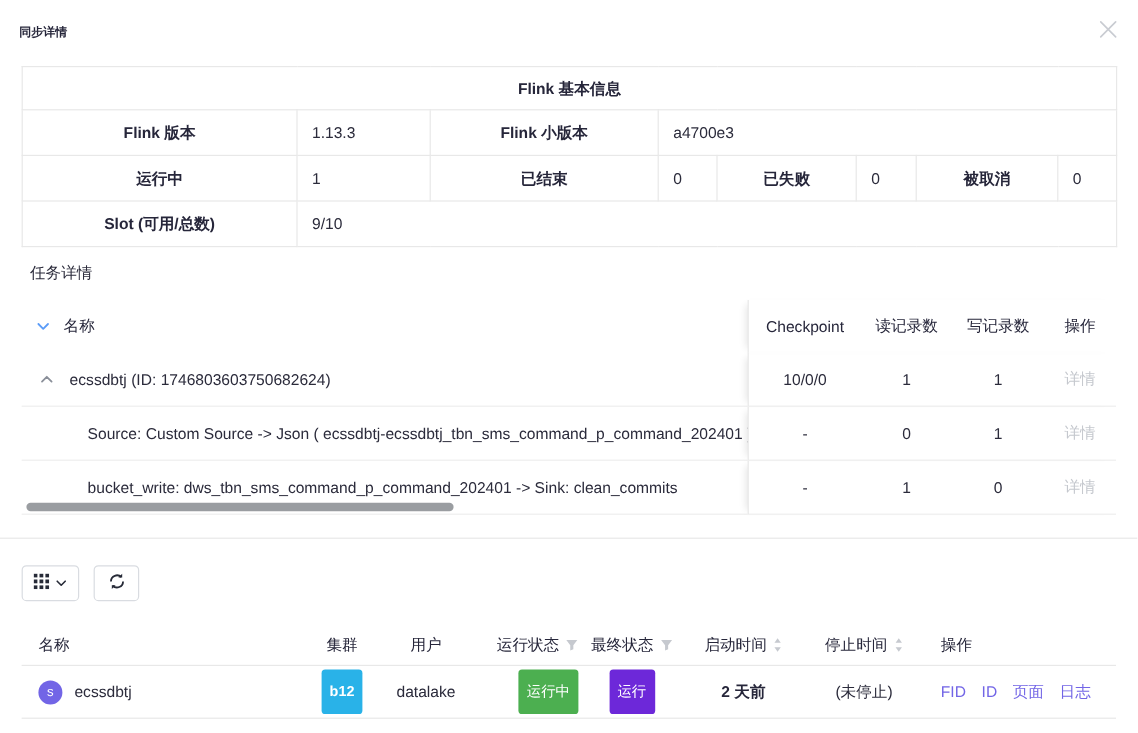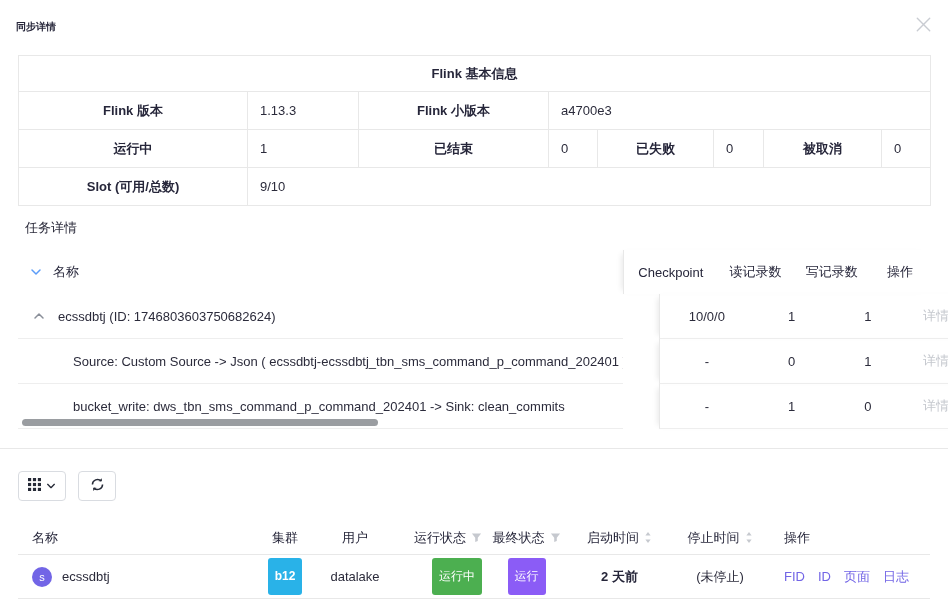--- a/index.html
+++ b/index.html
@@ -23,21 +23,21 @@
   table.flink td.val { text-align:left; padding-left:12px; font-weight:400; }
 
   
   .section-title { margin:12px 0 0 7px; height:20px; line-height:20px; color:#2b2b3b; font-size:13px; }
 
   .task-table { width:912px; margin-top:12px; position:relative; }
   .t-row { display:flex; align-items:stretch; }
   .t-row .name-cell { width:605px; flex:none; display:flex; align-items:center; overflow:hidden; white-space:nowrap; }
   .t-row .fixed-cells { width:307px; flex:none; display:flex; align-items:center; border-left:1px solid #e8e8e8; box-shadow:-5px 0 6px -4px rgba(0,0,0,.10); }
   .t-head { height:44px; font-weight:500; color:#26263a; }
-  .t-data { height:45px;gap:36px; }
+  .t-data { height:45px; }
   .t-data .name-cell, .t-data .fixed-cells { border-bottom:1px solid #eeeeee; }
   .cell-cp { width:94px; text-align:center; }
   .cell-rd { width:76px; text-align:center; }
   .cell-wr { width:77px; text-align:center; }
   .cell-op { width:60px; text-align:center; }
   .t-head .name-cell { padding-left:12px; }
   .expand-icon { display:inline-flex; width:12px; justify-content:center; margin-right:11px; cursor:pointer; }
   .row-expand-icon { display:inline-flex; width:12px; justify-content:center; margin:0 13px 0 15px; cursor:pointer; }
   .sub-name { padding-left:55px; }
   .link-muted { color:#c5c8ce; cursor:pointer; }
@@ -62,21 +62,21 @@
   .jc-user   { width:68px;  justify-content:center; }
   .jc-run    { width:93px;  justify-content:flex-end; }
   .jc-fin    { width:89px;  justify-content:center; }
   .jc-start  { width:97px;  justify-content:center; }
   .jc-stop   { width:104px; justify-content:center; }
   .jc-act    { width:158px; padding-left:12px; }
   .hicon { display:inline-flex; margin-left:5px; cursor:pointer; }
   .avatar { width:20px; height:20px; border-radius:50%; background:#7265e6; color:#fff; font-size:11px; display:inline-flex; align-items:center; justify-content:center; margin-right:10px; }
   .badge { display:inline-block; border-radius:3px; color:#fff; font-size:12px; line-height:21px; padding:8px 7px; }
   .badge-cyan { background:#29b2e8; font-weight:700; }
-  .badge-cyan2 { background:#8b5cf6; }
+  .badge-cyan2 { background:#6d28d9; }
   .badge-green { background:#4caf50; }
   .bold-cell { font-weight:700; color:#26263a; }
   .op-link { color:#7265e6; cursor:pointer; margin-right:13px; text-decoration:none; }
   .op-link:last-child { margin-right:0; }
 </style>
 </head>
 <body>
 
 <div class="modal-header">
   <span class="modal-title">同步详情</span>

